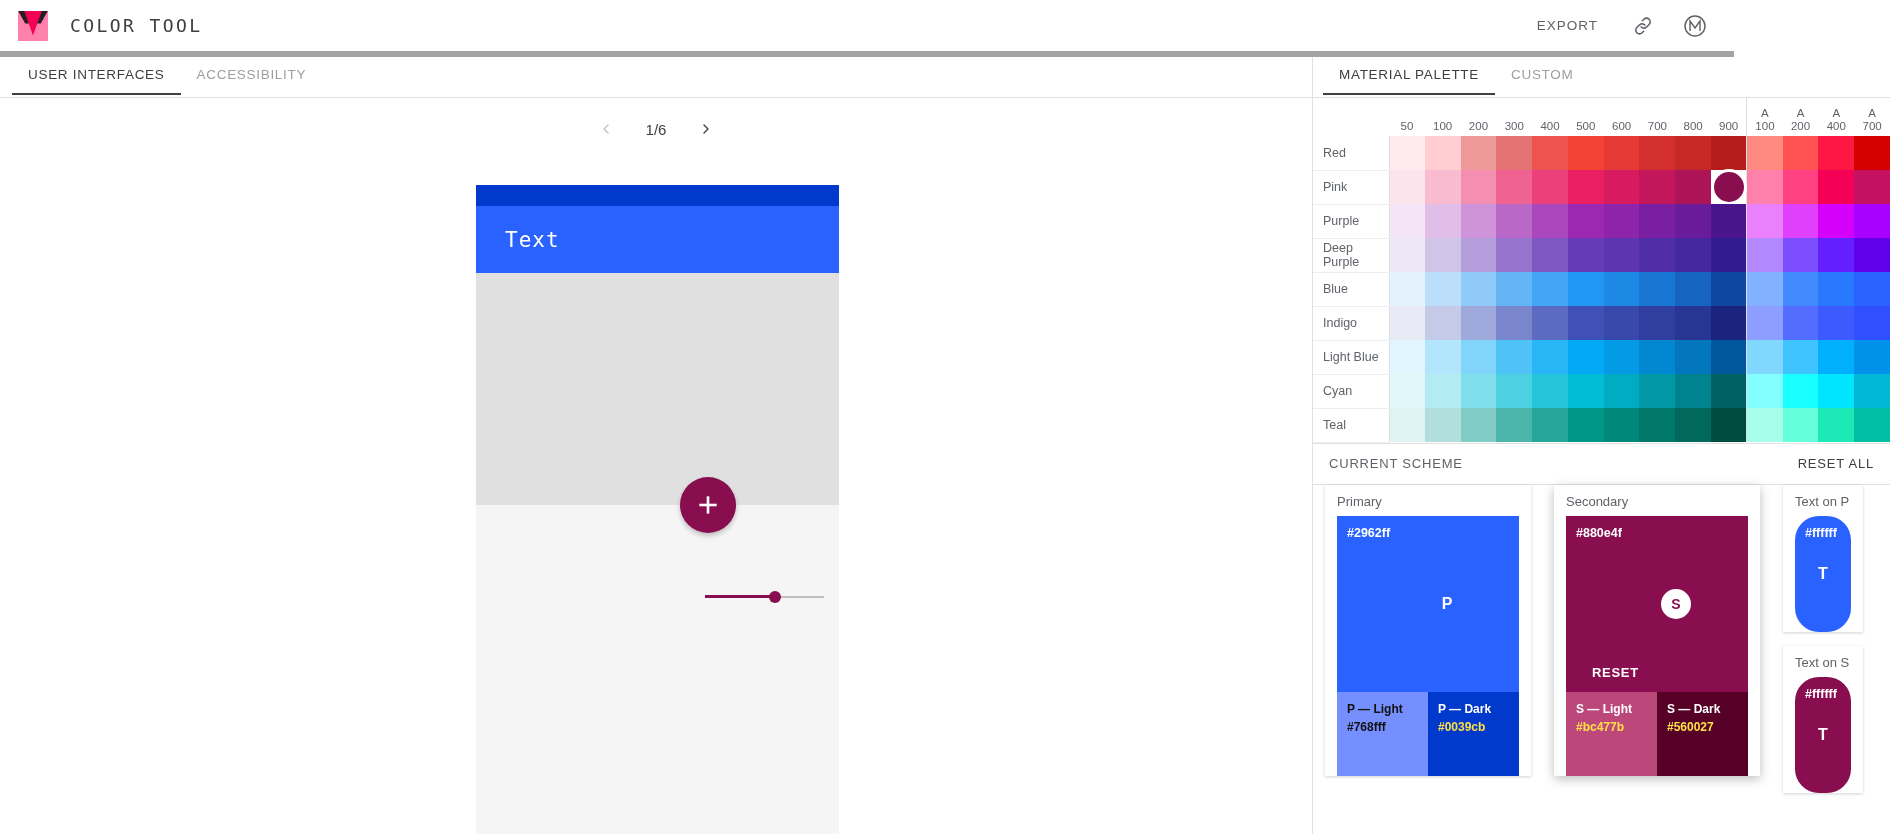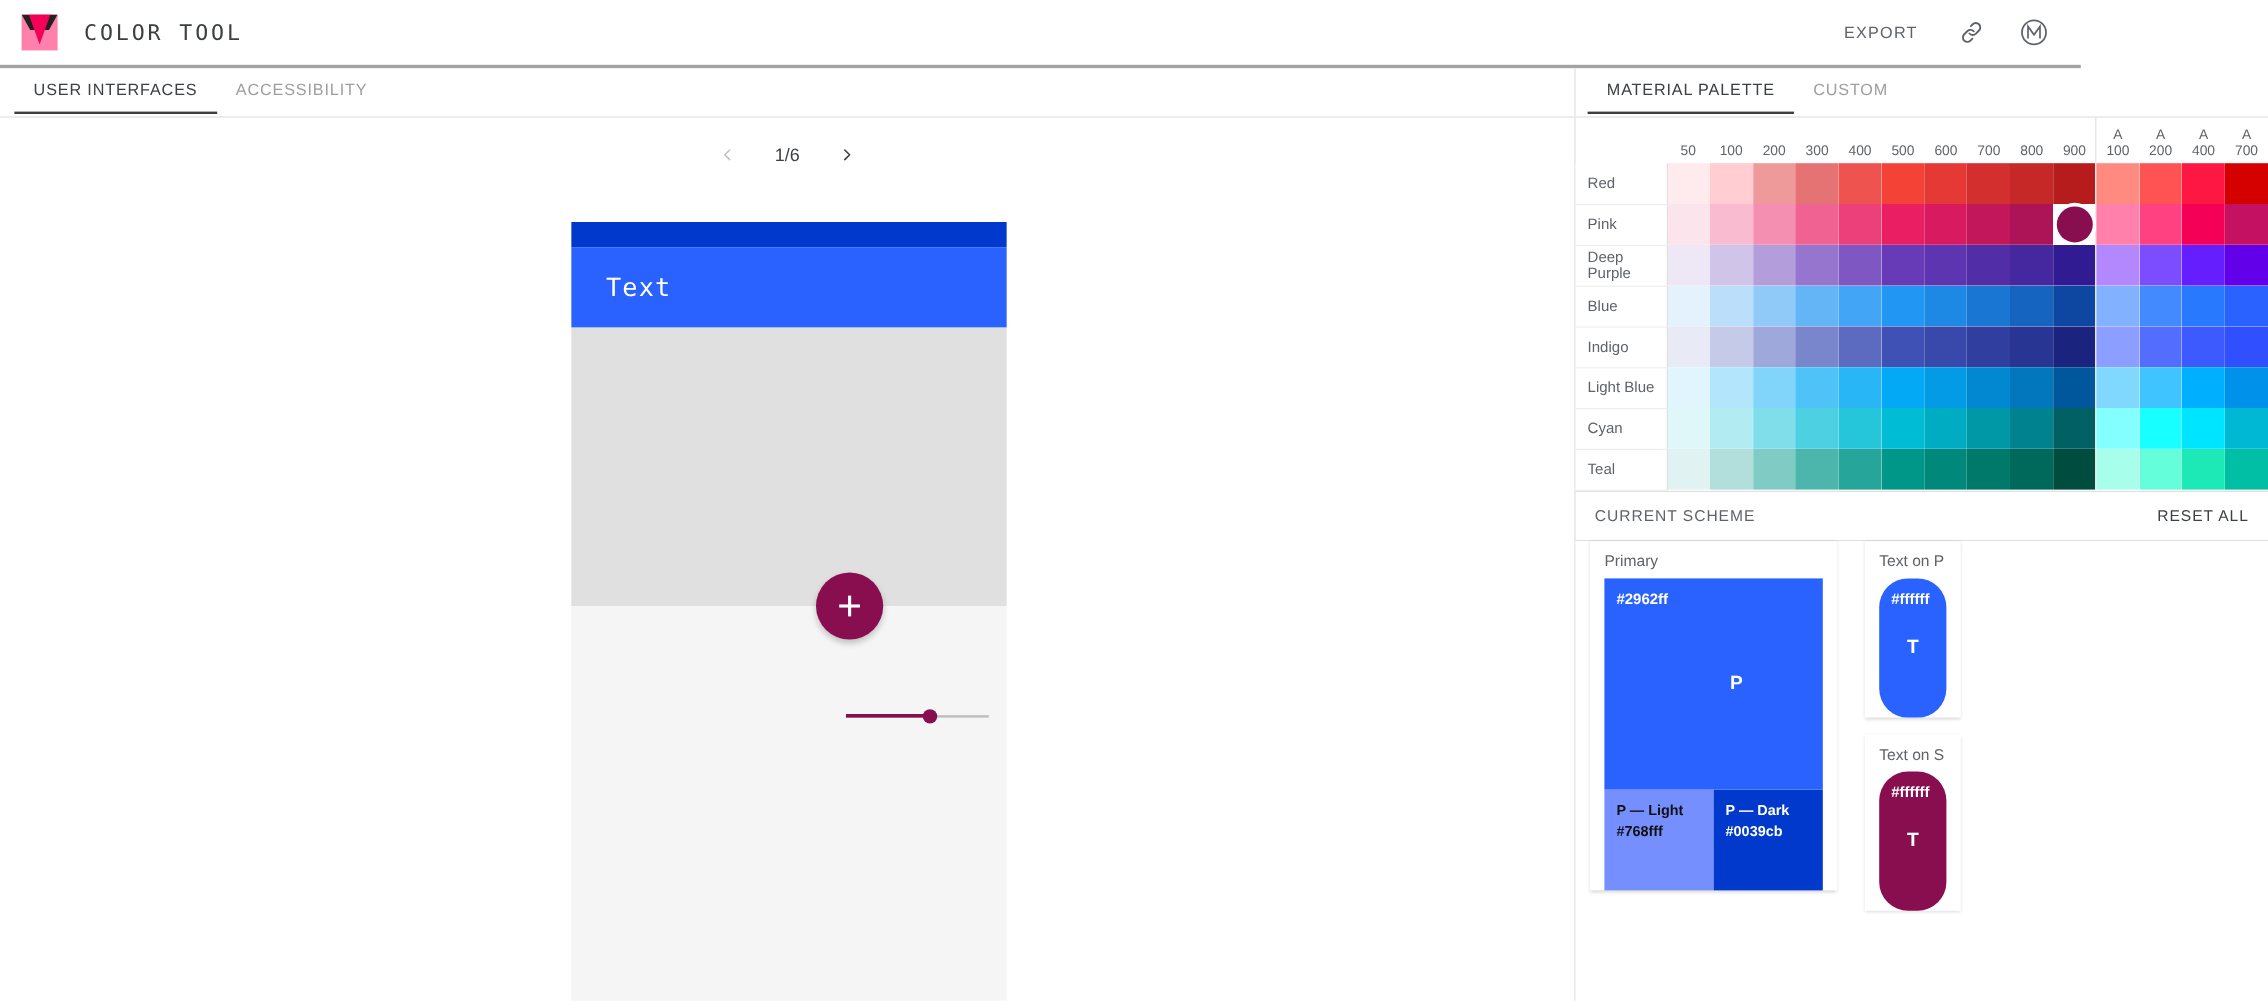--- a/index.html
+++ b/index.html
@@ -9,21 +9,21 @@
     background: #fff;
     font-family: "Liberation Sans", sans-serif;
     -webkit-font-smoothing: antialiased;
   }
 
   
   .appbar {
     position: absolute; top: 0; left: 0;
     width: 1734px; height: 57px;
     background: #ffffff;
-    border-bottom: 3px solid #a3a3a3;
+    border-bottom: 6px solid #a3a3a3;
     display: flex; align-items: center;
   }
   .logo-wrap {
     margin-left: 18px; width: 30px; height: 30px;
     position: relative; flex: none;
   }
   .logo-sq { position: absolute; inset: 0; background: #ff80ab; }
   .logo-top {
     position: absolute; top: 0; left: 0; width: 30px; height: 13px;
     background: #212121;
@@ -262,21 +262,21 @@
     font-family: "Liberation Sans", sans-serif;
   }
   .sub-swatches {
     display: flex; margin: 0 12px;
   }
   .sub-sw {
     flex: 1; height: 84px; padding: 10px 0 0 10px;
     cursor: pointer;
   }
   .sub-sw .t1 { font-size: 12px; font-weight: bold; color: #fff; display: block; }
-  .sub-sw .t2 { font-size: 12px; font-weight: bold; color: #ffffff; display: block; margin-top: 4px; }
+  .sub-sw .t2 { font-size: 12px; font-weight: bold; color: #fde047; display: block; margin-top: 4px; }
   .sub-sw.light-dark-on-light .t1,
   .sub-sw.light-dark-on-light .t2 { color: #111; }
 
   .textcard-swatch {
     height: 116px; margin: 0 12px;
     position: relative;
     display: flex; align-items: center; justify-content: center; border-radius: 24px;
   }
 </style>
 </head>
@@ -405,20 +405,37 @@
           <td class="sw" style="background: rgb(173, 20, 87);"></td>
           <td class="sw" style="background: rgb(255, 255, 255);">
             <span class="sel-dot" style="background: rgb(136, 14, 79);"></span>
           </td>
           <td class="sw sepcol" style="background: rgb(255, 128, 171);"></td>
           <td class="sw" style="background: rgb(255, 64, 129);"></td>
           <td class="sw" style="background: rgb(245, 0, 87);"></td>
           <td class="sw" style="background: rgb(197, 17, 98);"></td>
         </tr>
         <tr>
+          <td class="rowlabel">Purple</td>
+          <td class="sw" style="background: rgb(243, 229, 245);"></td>
+          <td class="sw" style="background: rgb(225, 190, 231);"></td>
+          <td class="sw" style="background: rgb(206, 147, 216);"></td>
+          <td class="sw" style="background: rgb(186, 104, 200);"></td>
+          <td class="sw" style="background: rgb(171, 71, 188);"></td>
+          <td class="sw" style="background: rgb(156, 39, 176);"></td>
+          <td class="sw" style="background: rgb(142, 36, 170);"></td>
+          <td class="sw" style="background: rgb(123, 31, 162);"></td>
+          <td class="sw" style="background: rgb(106, 27, 154);"></td>
+          <td class="sw" style="background: rgb(74, 20, 140);"></td>
+          <td class="sw sepcol" style="background: rgb(234, 128, 252);"></td>
+          <td class="sw" style="background: rgb(224, 64, 251);"></td>
+          <td class="sw" style="background: rgb(213, 0, 249);"></td>
+          <td class="sw" style="background: rgb(170, 0, 255);"></td>
+        </tr>
+        <tr>
           <td class="rowlabel">Deep Purple</td>
           <td class="sw" style="background: rgb(237, 231, 246);"></td>
           <td class="sw" style="background: rgb(209, 196, 233);"></td>
           <td class="sw" style="background: rgb(179, 157, 219);"></td>
           <td class="sw" style="background: rgb(149, 117, 205);"></td>
           <td class="sw" style="background: rgb(126, 87, 194);"></td>
           <td class="sw" style="background: rgb(103, 58, 183);"></td>
           <td class="sw" style="background: rgb(94, 53, 177);"></td>
           <td class="sw" style="background: rgb(81, 45, 168);"></td>
           <td class="sw" style="background: rgb(69, 39, 160);"></td>
@@ -534,20 +551,38 @@
           <span class="t1">P — Light</span>
           <span class="t2">#768fff</span>
         </div>
         <div class="sub-sw" id="sw-p-dark" style="background: rgb(0, 57, 203);">
           <span class="t1">P — Dark</span>
           <span class="t2">#0039cb</span>
         </div>
       </div>
     </div>
 
+    <div class="card secondary">
+      <div class="card-label">Secondary</div>
+      <div class="swatch-big" id="sw-secondary" style="background: rgb(136, 14, 79);">
+        <span class="hexlabel">#880e4f</span>
+        <span class="s-badge" style="color: rgb(136, 14, 79);">S</span>
+        <button class="reset-link">RESET</button>
+      </div>
+      <div class="sub-swatches">
+        <div class="sub-sw" id="sw-s-light" style="background: rgb(188, 71, 123);">
+          <span class="t1">S — Light</span>
+          <span class="t2">#bc477b</span>
+        </div>
+        <div class="sub-sw" id="sw-s-dark" style="background: rgb(86, 0, 39);">
+          <span class="t1">S — Dark</span>
+          <span class="t2">#560027</span>
+        </div>
+      </div>
+    </div>
 
     <div class="card-stack">
       <div class="card textcol">
         <div class="card-label">Text on P</div>
         <div class="textcard-swatch" id="sw-top" style="background: rgb(41, 98, 255);">
           <span class="hexlabel">#ffffff</span>
           <span class="center-letter">T</span>
         </div>
       </div>
       <div class="card textcol">

